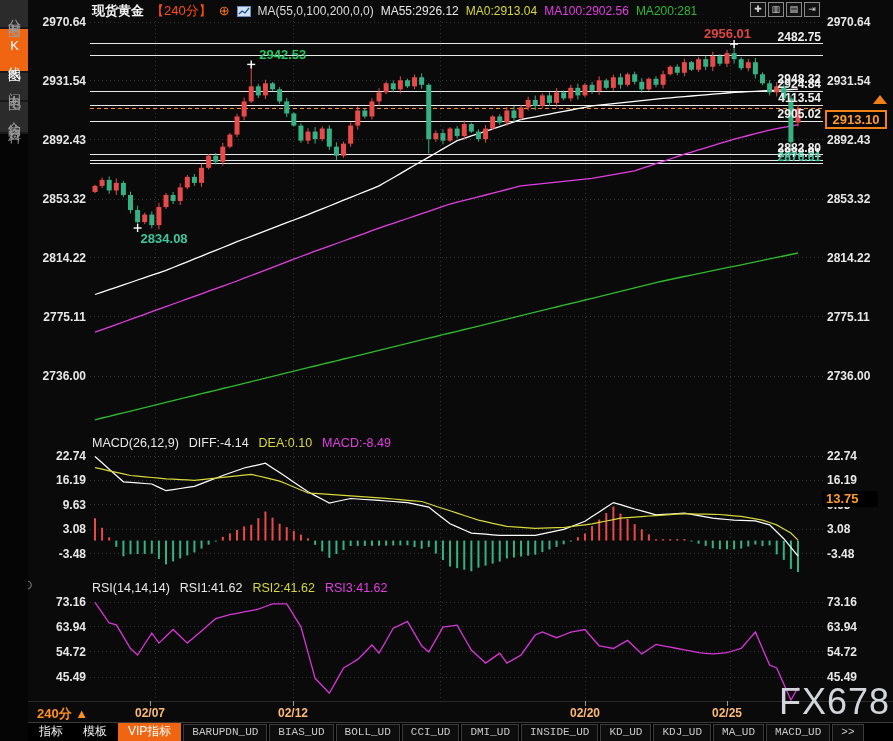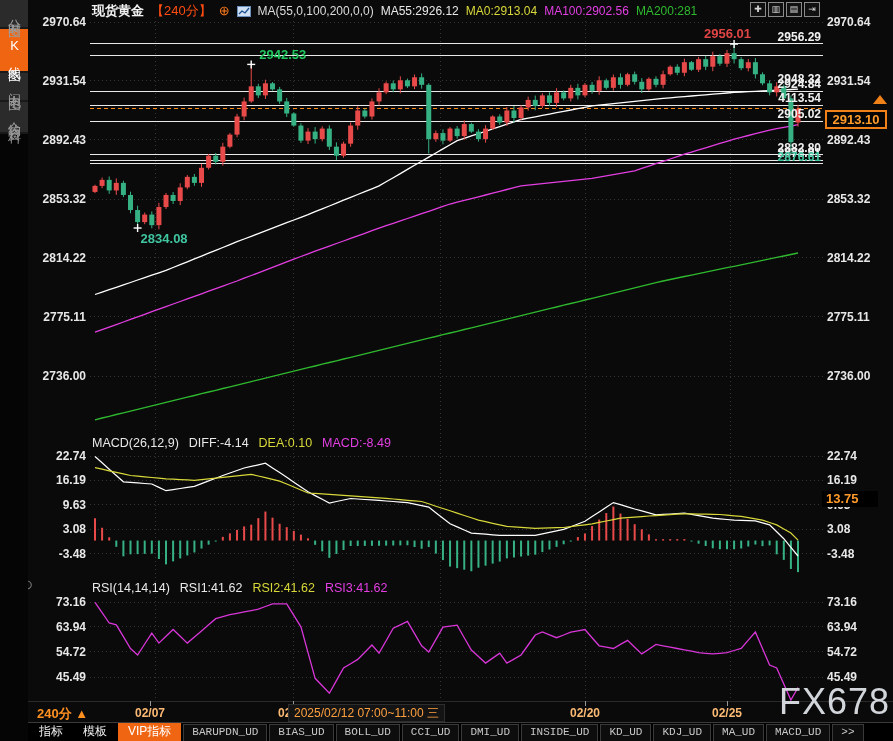--- a/index.html
+++ b/index.html
@@ -410,21 +410,21 @@
       <rect x="775.696" y="540.5594965675057" width="2" height="13.758581235697989" fill="#35b183"></rect>
       <rect x="782.797" y="540.5594965675057" width="2" height="19.336384439359335" fill="#35b183"></rect>
       <rect x="789.898" y="540.5594965675057" width="2" height="28.409610983981793" fill="#35b183"></rect>
       <rect x="796.999" y="540.5594965675057" width="2" height="31.533180778032033" fill="#35b183"></rect>
       <polyline points="95,456.5 102.101,462.8 109.202,469.2 116.303,475.5 123.404,481.8 130.505,482.4 137.606,482.9 144.707,483.5 151.808,484.0 158.909,487.4 166.01,490.7 173.111,489.6 180.212,488.5 187.313,487.4 194.414,486.3 201.515,483.6 208.61599999999999,480.9 215.71699999999998,478.2 222.81799999999998,475.5 229.919,473.0 237.02,470.5 244.121,468.0 251.222,466.4 258.323,464.8 265.424,463.2 272.525,467.9 279.626,472.6 286.727,477.3 293.828,482.2 300.929,487.0 308.03,491.8 315.131,495.6 322.23199999999997,499.3 329.33299999999997,503.0 336.43399999999997,501.5 343.53499999999997,500.0 350.63599999999997,498.5 357.737,499.0 364.838,499.5 371.939,499.9 379.04,500.4 386.141,501.0 393.242,501.5 400.343,502.1 407.444,502.6 414.545,504.1 421.646,505.6 428.747,507.1 435.848,512.7 442.949,518.2 450.05,523.8 457.151,526.9 464.252,530.0 471.353,533.1 478.454,533.7 485.555,534.2 492.656,534.8 499.757,535.4 506.858,535.4 513.9590000000001,535.4 521.06,535.4 528.1610000000001,535.4 535.262,535.4 542.363,533.9 549.4639999999999,532.4 556.565,530.9 563.6659999999999,529.4 570.767,526.7 577.8679999999999,524.0 584.969,521.2 592.0699999999999,516.6 599.171,511.9 606.2719999999999,507.3 613.373,502.6 620.474,504.7 627.575,506.8 634.676,509.0 641.777,510.9 648.878,512.9 655.979,514.9 663.08,514.4 670.181,514.0 677.282,513.5 684.383,513.0 691.484,514.3 698.585,515.6 705.686,516.9 712.787,518.2 719.888,518.9 726.989,519.5 734.09,520.1 741.191,520.4 748.292,520.6 755.393,520.9 762.494,522.9 769.595,524.9 776.696,531.8 783.797,538.7 790.898,547.3 797.999,556.0 " fill="none" stroke="#ffffff" stroke-width="1.2"></polyline>
       <polyline points="95,467.7 102.101,469.2 109.202,470.8 116.303,472.4 123.404,473.9 130.505,475.5 137.606,476.2 144.707,476.8 151.808,477.5 158.909,478.2 166.01,478.8 173.111,479.2 180.212,479.6 187.313,479.9 194.414,480.3 201.515,479.6 208.61599999999999,478.8 215.71699999999998,478.1 222.81799999999998,477.3 229.919,476.6 237.02,475.9 244.121,475.1 251.222,474.4 258.323,476.0 265.424,477.7 272.525,479.4 279.626,481.1 286.727,484.0 293.828,487.0 300.929,490.0 308.03,493.0 315.131,493.4 322.23199999999997,493.9 329.33299999999997,494.4 336.43399999999997,494.8 343.53499999999997,495.3 350.63599999999997,495.8 357.737,496.3 364.838,496.8 371.939,497.3 379.04,497.8 386.141,498.4 393.242,499.0 400.343,499.7 407.444,500.3 414.545,500.9 421.646,501.5 428.747,503.8 435.848,506.2 442.949,508.5 450.05,510.8 457.151,513.1 464.252,515.5 471.353,517.8 478.454,520.1 485.555,521.7 492.656,523.3 499.757,524.8 506.858,526.4 513.9590000000001,526.9 521.06,527.4 528.1610000000001,527.8 535.262,528.3 542.363,528.1 549.4639999999999,527.9 556.565,527.7 563.6659999999999,527.5 570.767,526.6 577.8679999999999,525.7 584.969,524.8 592.0699999999999,523.8 599.171,522.4 606.2719999999999,521.0 613.373,519.6 620.474,518.2 627.575,517.7 634.676,517.1 641.777,516.6 648.878,516.0 655.979,515.6 663.08,515.1 670.181,514.7 677.282,514.2 684.383,513.8 691.484,513.9 698.585,514.1 705.686,514.2 712.787,514.4 719.888,514.5 726.989,515.1 734.09,515.8 741.191,516.4 748.292,517.6 755.393,518.9 762.494,520.1 769.595,522.5 776.696,524.9 783.797,529.0 790.898,533.1 797.999,540.2 " fill="none" stroke="#d8d83a" stroke-width="1.2"></polyline>
       <polyline points="95,602.4 102.101,612.7 109.202,623.0 116.303,624.9 123.404,636.7 130.505,648.5 137.606,655.0 144.707,644.0 151.808,633.1 158.909,643.1 166.01,636.3 173.111,629.5 180.212,636.3 187.313,643.1 194.414,637.0 201.515,630.9 208.61599999999999,624.8 215.71699999999998,618.7 222.81799999999998,616.7 229.919,614.6 237.02,613.3 244.121,611.9 251.222,610.6 258.323,609.2 265.424,606.5 272.525,603.8 279.626,603.8 286.727,603.8 293.828,615.3 300.929,626.8 308.03,652.6 315.131,678.3 322.23199999999997,685.8 329.33299999999997,693.2 336.43399999999997,680.6 343.53499999999997,668.0 350.63599999999997,663.7 357.737,659.4 364.838,652.2 371.939,645.0 379.04,653.1 386.141,640.7 393.242,628.2 400.343,624.8 407.444,621.4 414.545,633.6 421.646,645.8 428.747,652.0 435.848,639.6 442.949,627.1 450.05,626.2 457.151,625.2 464.252,637.7 471.353,650.1 478.454,656.6 485.555,663.1 492.656,658.1 499.757,653.1 506.858,663.1 513.9590000000001,659.1 521.06,655.0 528.1610000000001,645.0 535.262,635.0 542.363,632.0 549.4639999999999,634.8 556.565,637.7 563.6659999999999,635.0 570.767,632.2 577.8679999999999,630.9 584.969,629.5 592.0699999999999,637.7 599.171,645.8 606.2719999999999,647.2 613.373,648.5 620.474,644.4 627.575,640.4 634.676,647.2 641.777,653.9 648.878,649.2 655.979,644.4 663.08,645.8 670.181,647.2 677.282,648.5 684.383,649.9 691.484,651.2 698.585,652.6 705.686,653.3 712.787,653.9 719.888,653.3 726.989,652.6 734.09,650.5 741.191,648.5 748.292,640.2 755.393,632.0 762.494,648.5 769.595,665.0 776.696,668.0 783.797,684.0 790.898,700.0 797.999,687.5 " fill="none" stroke="#d836d8" stroke-width="1.3"></polyline>
     </svg>
 
   <div id="labels">
-      <div class="srlab" style="top: 29.6498px; color: rgb(240, 240, 240);">2956.29</div>
+      <div class="srlab" style="top: 29.6498px; color: rgb(240, 240, 240);">2482.75</div>
       <div class="srlab" style="top: 41.6741px; color: rgb(240, 240, 240); margin-top: 30px;">2948.32</div>
       <div class="srlab" style="top: 77.0982px; color: rgb(240, 240, 240);">2924.84</div>
       <div class="srlab" style="top: 91.0084px; color: rgb(240, 240, 240);">4113.54</div>
       <div class="srlab" style="top: 107.001px; color: rgb(240, 240, 240);">2905.02</div>
       <div class="srlab" style="top: 140.524px; color: rgb(240, 240, 240);">2882.80</div>
       <div class="srlab" style="top: 146.393px; color: rgb(240, 240, 240);">2878.91</div>
       <div class="srlab" style="top: 149.863px; color: rgb(63, 198, 160);">2876.61</div>
       <div class="anno" style="left: 259.222px; top: 47.4094px; color: #22c55e;">2942.53</div>
       <div class="anno" style="left: 704.09px; top: 26.0722px; color: rgb(224, 69, 69);">2956.01</div>
       <div class="anno" style="left: 140.606px; top: 231.027px; color: rgb(63, 198, 160);">2834.08</div>
@@ -524,21 +524,20 @@
   <div class="gear">⊙</div>
 
   <div class="price-badge" id="price-badge" style="top: 109.81px;">2913.10</div>
   <div class="up-marker"></div>
   <div class="macd-badge" id="macd-badge" style="top: 491.43px;">13.75</div>
 
   <div class="period">
     <span>240分</span>
     <span>▲</span>
   </div>
-  <div class="tooltip">2025/02/12 07:00~11:00 三</div>
   <div class="toolbar" id="toolbar">
       <div class="tb-plain">指标</div>
       <div class="tb-plain">模板</div>
       <div class="tb-vip">VIP指标</div>
       <div class="tb-ind">BARUPDN_UD</div>
       <div class="tb-ind">BIAS_UD</div>
       <div class="tb-ind">BOLL_UD</div>
       <div class="tb-ind">CCI_UD</div>
       <div class="tb-ind">DMI_UD</div>
       <div class="tb-ind">INSIDE_UD</div>

